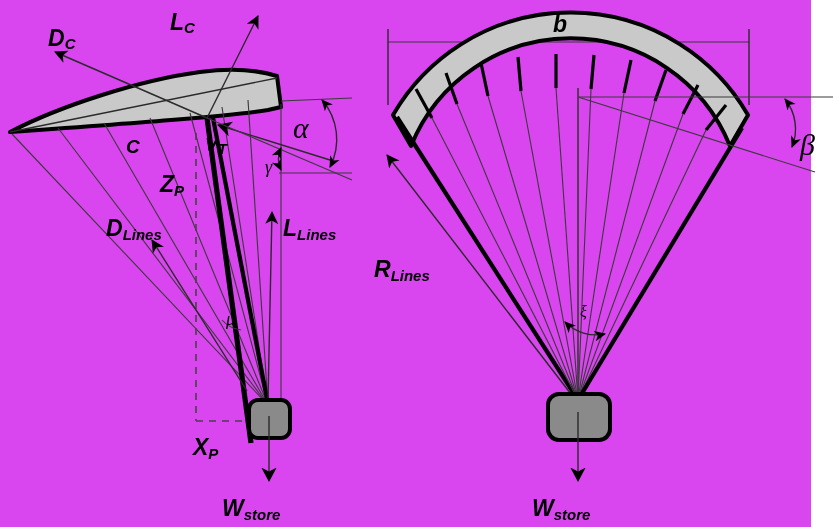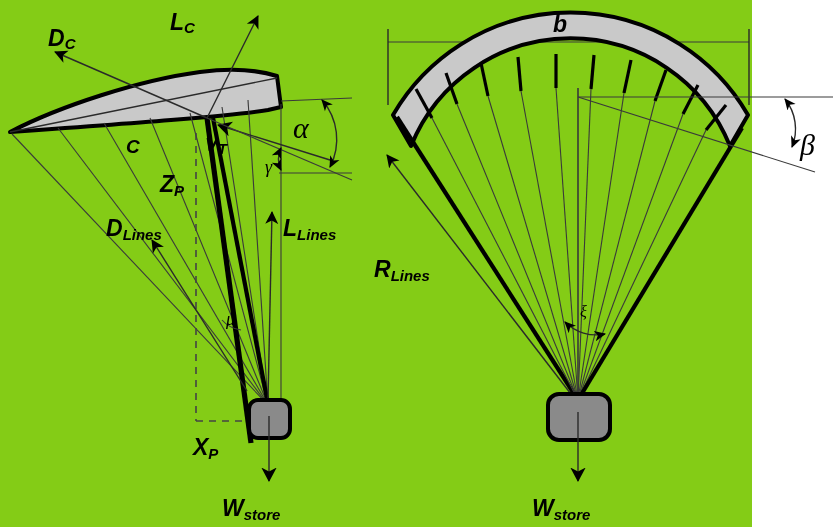--- a/index.html
+++ b/index.html
@@ -8,23 +8,23 @@
     background: #ffffff;
   }
   body {
     width: 833px;
     height: 527px;
     font-family: "Liberation Sans", sans-serif;
     overflow: hidden;
   }
   #diagram-root {
     position: relative;
-    width: 752px;
+    width: 811px;
     height: 527px;
-    background: #84cc16;
+    background: #d946ef;
   }
   svg#fig {
     display: block;
     width: 833px;
     height: 527px;
   }
   .lbl {
     font-family: "Liberation Sans", sans-serif;
     font-weight: bold;
     font-style: italic;

